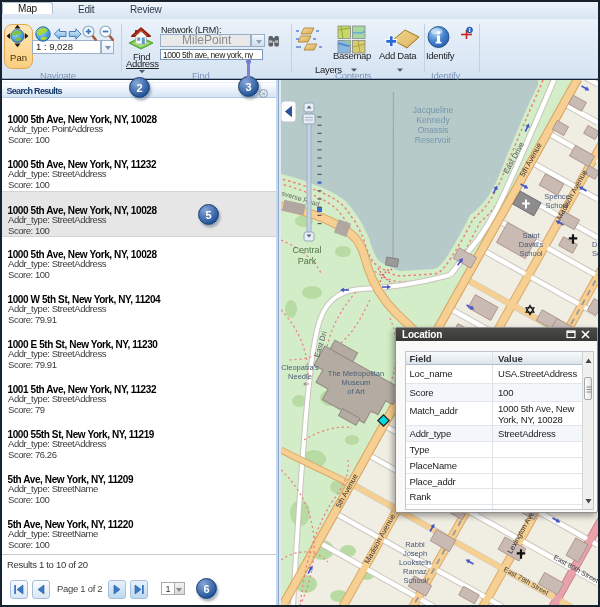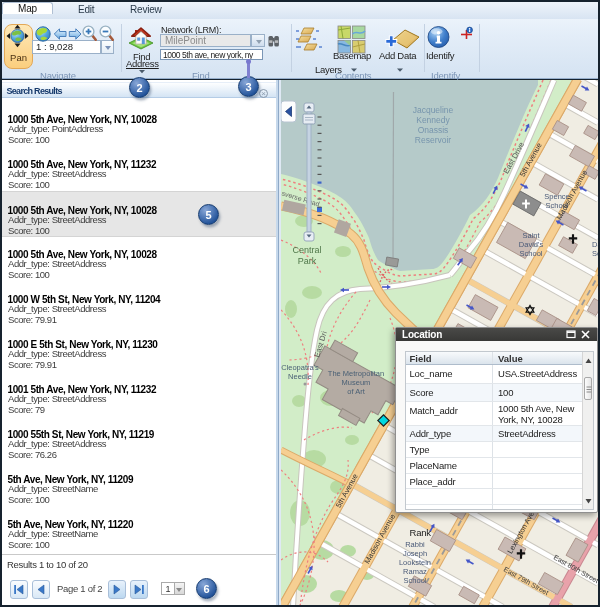--- a/index.html
+++ b/index.html
@@ -16,21 +16,21 @@
 
 #panbtn{position:absolute;left:2px;top:22px;width:29px;height:45px;background:linear-gradient(180deg,#fde8b8,#fbce7e);border:1px solid #e3a857;border-radius:8px;}
 #panbtn .lbl{position:absolute;left:0;width:27px;text-align:center;top:27px;font-size:9.5px;color:#4a3214;}
 .ribtext{position:absolute;font-size:9.5px;letter-spacing:-0.3px;color:#1e1e1e;}
 
 #scalebox{position:absolute;left:29.5px;top:38px;width:69.5px;height:14px;background:#fff;border:1px solid #9ab0c8;font-size:9.5px;color:#222;line-height:12px;padding-left:3.5px;}
 #scaledd{position:absolute;left:99px;top:38px;width:12.5px;height:14px;background:linear-gradient(180deg,#fbfdfe,#e4edf6);border:1px solid #9ab0c8;}
 .ddarr{position:absolute;width:0;height:0;border-left:3px solid transparent;border-right:3px solid transparent;border-top:4px solid #5a6f88;}
 
 #netlbl{position:absolute;left:159px;top:22.5px;font-size:9px;letter-spacing:-0.2px;color:#1e1e1e;}
-#milecombo{position:absolute;left:158px;top:31.5px;width:91px;height:13.5px;background:#e9e9e9;border:1px solid #9ab0c8;font-size:10px;color:#8c8c8c;line-height:11px;padding-left:4px;}
+#milecombo{position:absolute;left:158px;top:31.5px;width:91px;height:13.5px;background:#e9e9e9;border:1px solid #9ab0c8;font-size:12px;color:#8c8c8c;line-height:11px;padding-left:21px;}
 #miledd{position:absolute;left:249px;top:31.5px;width:14px;height:13.5px;background:linear-gradient(180deg,#f2f7fc,#cfdded);border:1px solid #9ab0c8;}
 #findinput{position:absolute;left:158px;top:46.5px;width:103px;height:11.5px;background:#fff;border:1px solid #7a96b6;font-size:8.5px;letter-spacing:-0.45px;color:#222;line-height:10px;padding-left:2px;white-space:nowrap;overflow:hidden;}
 
 #panel{position:absolute;left:2px;top:80px;width:274px;height:525px;background:#fff;}
 #panelborder{position:absolute;left:276px;top:80px;width:5px;height:525px;background:linear-gradient(90deg,#c7d9ec 0 2px,#8fa9c7 2px 3px,#dfe9f4 3px 5px);}
 #phead{position:absolute;left:0;top:2px;width:274px;height:16px;background:linear-gradient(180deg,#fdfeff,#d4e4f4);border-top:1px solid #e6eef8;border-bottom:1px solid #b4cce6;}
 #phead .t{position:absolute;left:4.5px;top:3px;font-size:9px;font-weight:bold;letter-spacing:-0.7px;color:#16396b;}
 #pclose{position:absolute;left:257px;top:6px;width:9px;height:9px;border:1.2px solid #8a9aac;border-radius:50%;color:#8a9aac;font-size:8px;line-height:8px;text-align:center;}
 .item{position:absolute;left:0;width:274px;height:46px;}
 .item .t1{position:absolute;left:5.5px;top:13px;font-size:10px;font-weight:bold;letter-spacing:-0.4px;color:#000;white-space:nowrap;}
@@ -623,21 +623,21 @@
         </div>
       <div class="trow" style="top:106px;height:16px;">
           <div class="f" style="top:2px;">PlaceName</div>
           <div class="cline"></div>
         </div>
       <div class="trow" style="top:122px;height:15px;">
           <div class="f" style="top:2px;">Place_addr</div>
           <div class="cline"></div>
         </div>
       <div class="trow" style="top:137px;height:16px;">
-          <div class="f" style="top:2px;margin-top:36px;">Rank</div>
+          <div class="f" style="top:2px;">Rank</div>
           <div class="cline"></div>
         </div>
       <div class="trow" style="top:153px;height:4px;border-bottom:none;overflow:hidden;">
           <div class="f" style="top:2px;">AddBldg</div>
           <div class="cline"></div>
         </div>
       <div id="tscroll">
           <svg width="11" height="157" style="position:absolute;left:0;top:0;">
             <path d="M2.5,11 L8.5,11 L5.5,6.5 Z" fill="#444"></path>
             <path d="M2.5,147 L8.5,147 L5.5,151.5 Z" fill="#444"></path>

